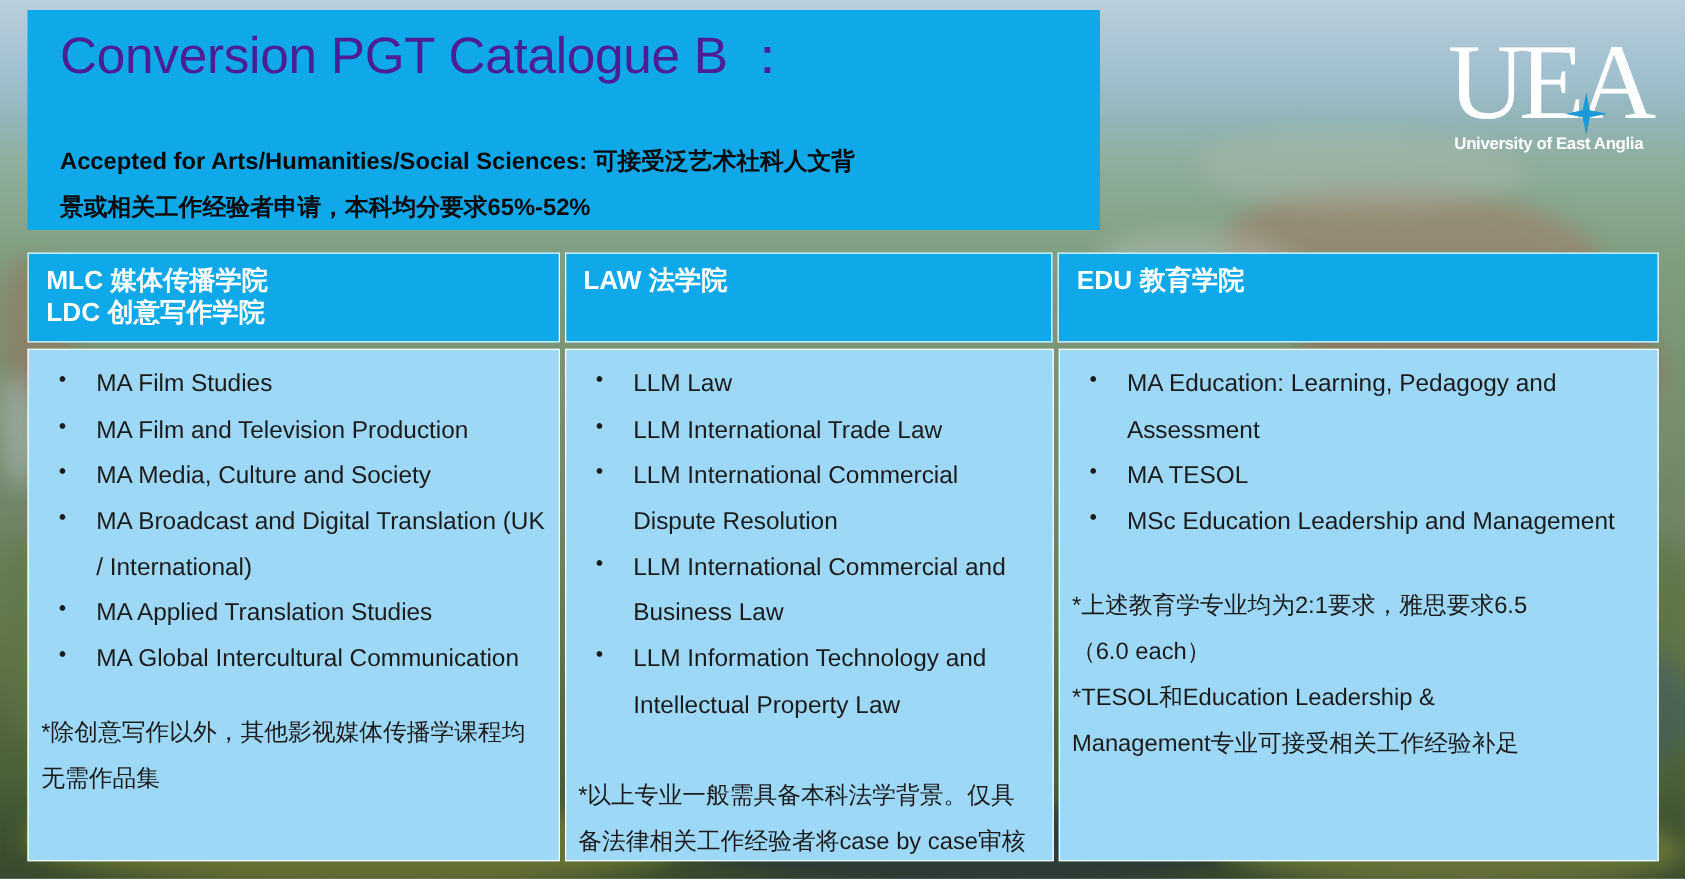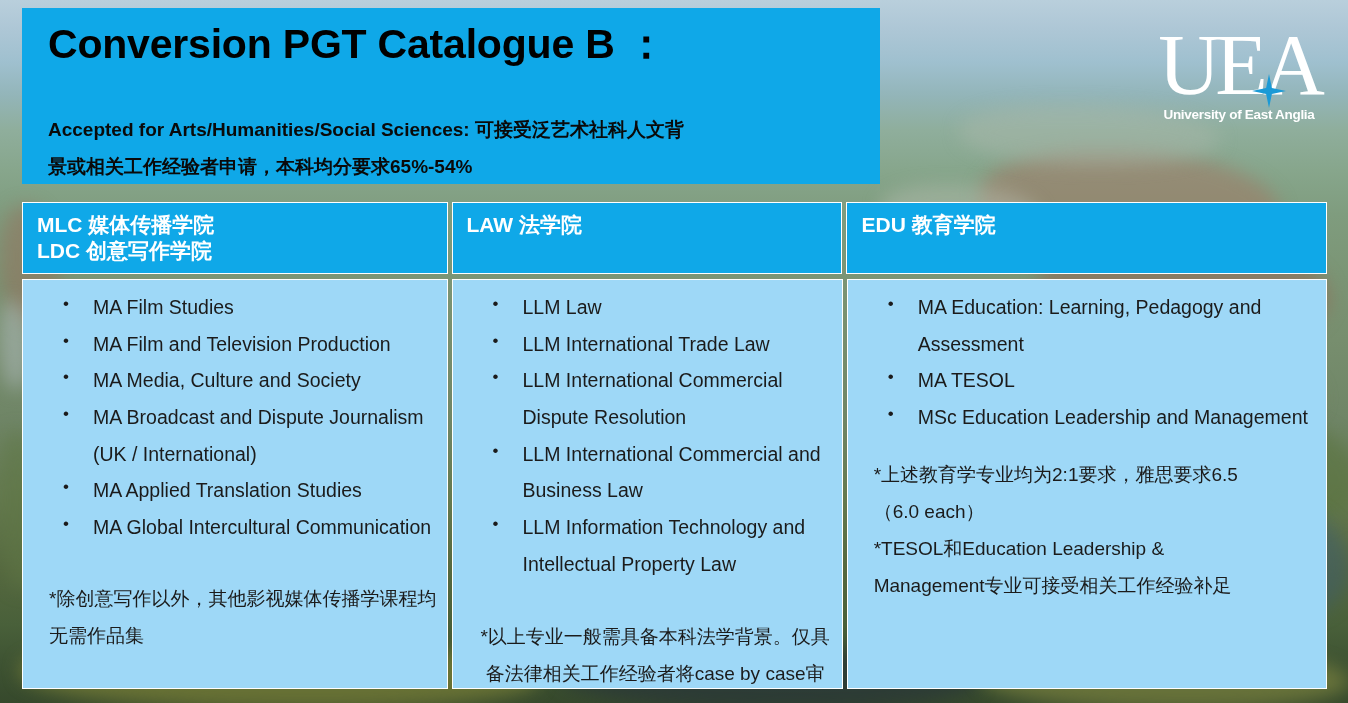--- a/index.html
+++ b/index.html
@@ -53,22 +53,22 @@
     position: absolute;
     left: 22px;
     top: 8px;
     width: 858px;
     height: 176px;
     background: #0fa8e8;
     padding: 14px 22px 0 26px;
   }
   #title-main {
     font-size: 41px;
-    font-weight: 700;
-    color: #000000;
+    font-weight: 400;
+    color: #4c1d95;
     letter-spacing: -0.2px;
     line-height: 1.1;
     white-space: nowrap;
   }
   #title-sub {
     margin-top: 44px;
     font-size: 19px;
     font-weight: 700;
     color: #0a0a0a;
     line-height: 1.95;
@@ -127,21 +127,21 @@
     font-weight: 700;
     line-height: 1.22;
     padding: 9px 0 0 14px;
     border: 1px solid #ffffff;
     overflow: hidden;
   }
   .body-row { margin-top: 5px; }
   .body-cell {
     background: #9ed8f7;
     border: 1px solid #ffffff;
-    padding: 9px 10px 8px 26px;
+    padding: 9px 10px 8px 10px;
     overflow: hidden;
     height: 410px;
   }
   .col-1 { width: 455px; }
   .col-2 { width: 418px; }
   .col-3 { width: 514px; }
 
   ul.course-list { list-style: none; }
   ul.course-list li {
     position: relative;
@@ -152,30 +152,30 @@
   }
   ul.course-list li::before {
     content: "\2022";
     position: absolute;
     left: 14px;
     top: -1px;
     font-size: 17px;
     color: #1b1b1b;
   }
 
-  .note-block { margin-top: 34px; }
+  .note-block { margin-top: 22px; }
   .note-line {
     font-size: 19px;
     line-height: 1.95;
     color: #1b1b1b;
   }
 
   
-  .col-2 .note-block { margin-top: 36px; text-align: center; }
-  .col-3 .note-block { margin-top: 20px; }
+  .col-2 .note-block { margin-top: 36px; }
+  .col-3 .note-block { margin-top: 30px; }
 </style>
 </head>
 <body>
 
 <div id="bg-photo">
   <div class="patch p1"></div>
     <div class="patch p2"></div>
     <div class="patch p3"></div>
   <div class="patch p4"></div>
     <div class="patch p5"></div>
@@ -186,21 +186,21 @@
   <div class="patch p10"></div>
     <div class="patch p11"></div>
     <div class="patch p12"></div>
   <div class="patch p13"></div>
 </div>
 
 <div id="title-banner">
   <div id="title-main">Conversion PGT Catalogue B ：</div>
   <div id="title-sub">
     <div>Accepted for Arts/Humanities/Social Sciences: 可接受泛艺术社科人文背</div>
-    <div>景或相关工作经验者申请，本科均分要求65%-54%</div>
+    <div>景或相关工作经验者申请，本科均分要求65%-52%</div>
   </div>
 </div>
 
 <div id="uea-logo">
   <span id="uea-wordmark">UEA</span>
   <svg id="uea-star" viewBox="0 0 40 40">
     <path d="M20 0 L23.4 16.6 L40 20 L23.4 23.4 L20 40 L16.6 23.4 L0 20 L16.6 16.6 Z" fill="#1b9ad6"></path>
   </svg>
   <span id="uea-tagline">University of East Anglia</span>
 </div>
@@ -220,21 +220,21 @@
     </div>
   </div>
 
   <div class="table-row body-row">
 
     <div class="body-cell col-1">
       <ul class="course-list">
         <li>MA Film Studies</li>
         <li>MA Film and Television Production</li>
         <li>MA Media, Culture and Society</li>
-        <li>MA Broadcast and Dispute Journalism (UK / International)</li>
+        <li>MA Broadcast and Digital Translation (UK / International)</li>
         <li>MA Applied Translation Studies</li>
         <li>MA Global Intercultural Communication</li>
       </ul>
       <div class="note-block">
         <div class="note-line">*除创意写作以外，其他影视媒体传播学课程均</div>
         <div class="note-line">无需作品集</div>
       </div>
     </div>
 
     <div class="body-cell col-2">

